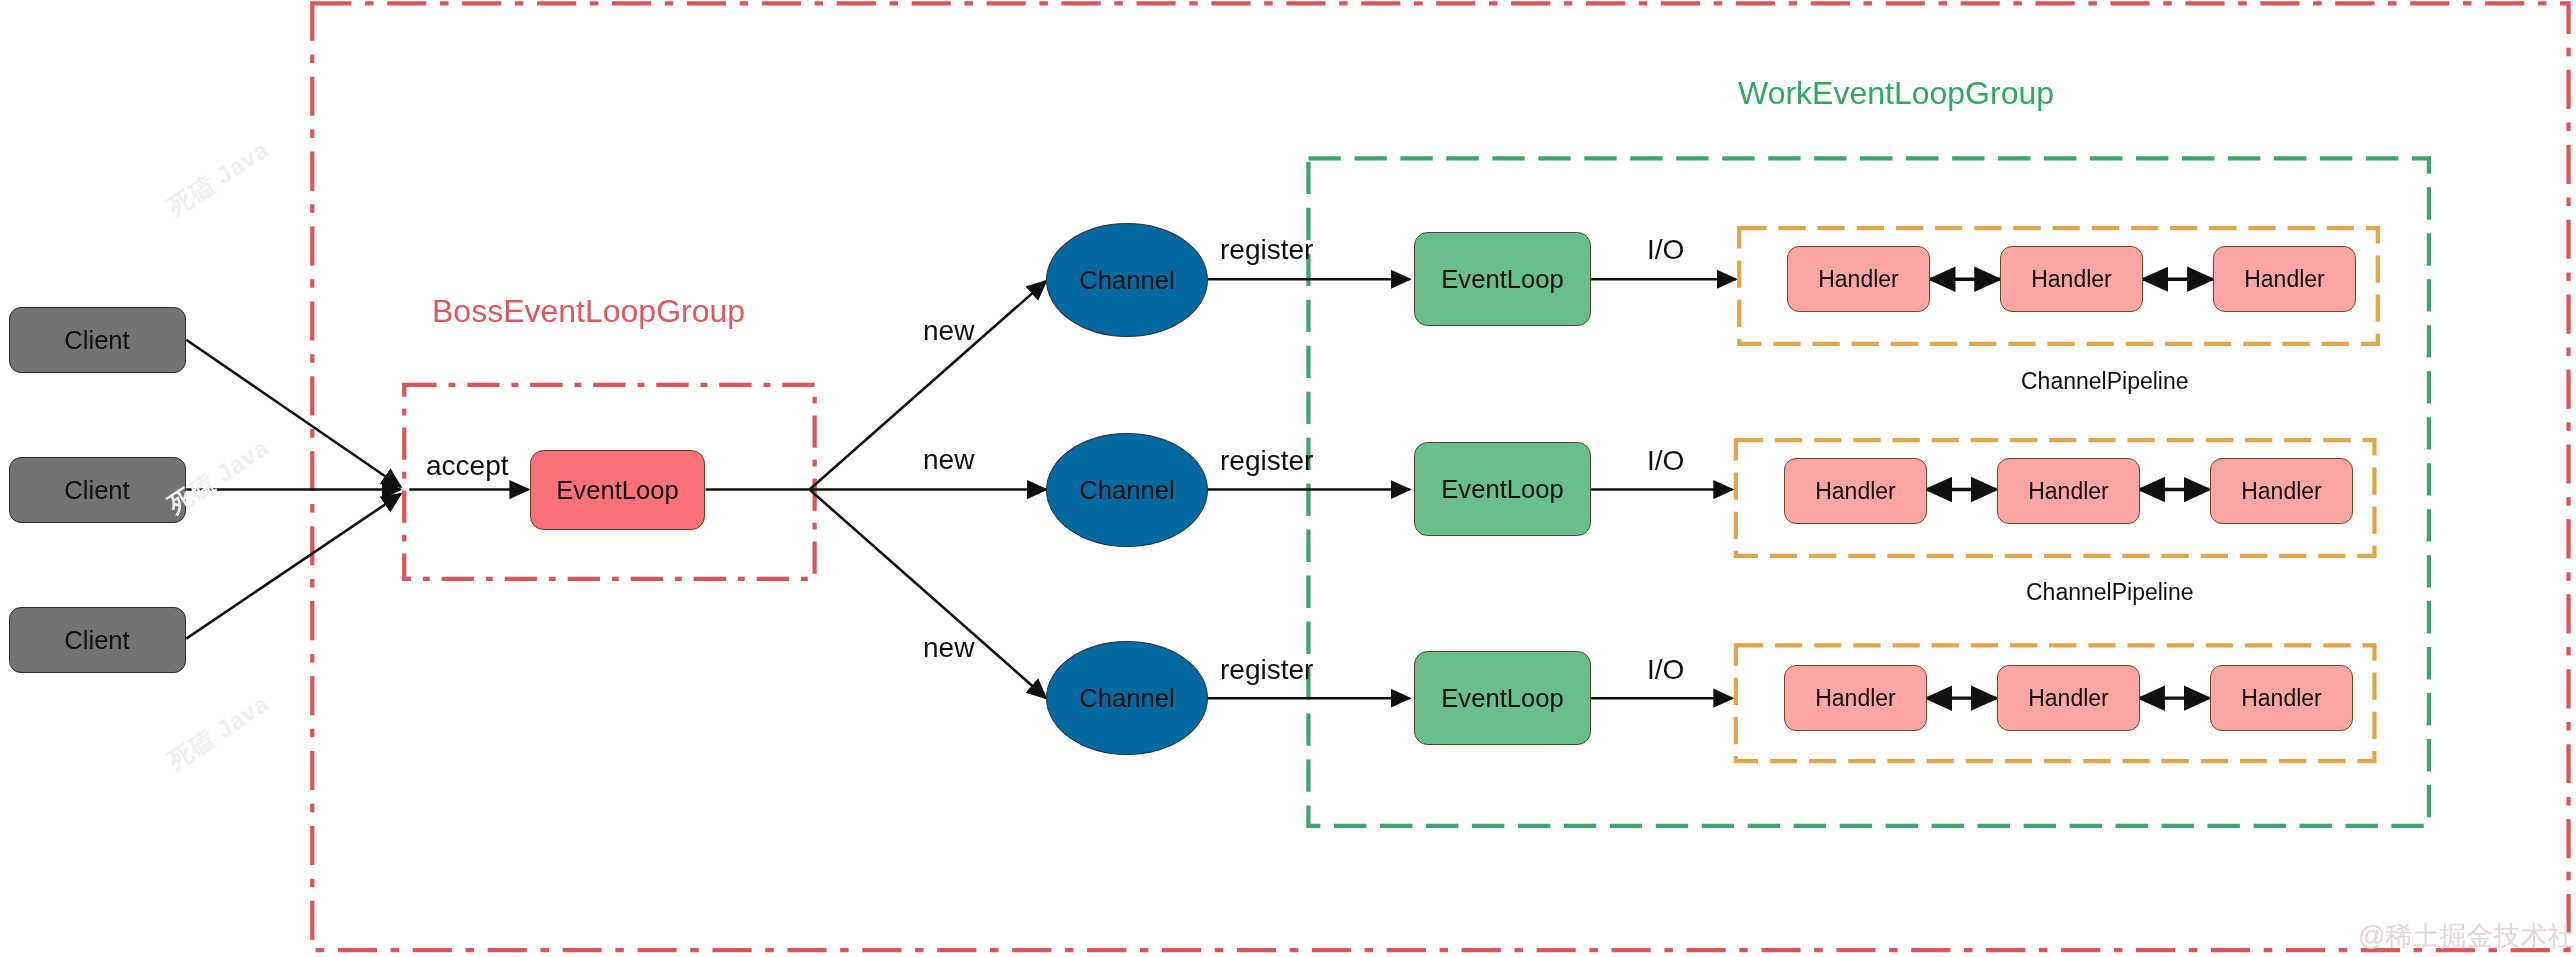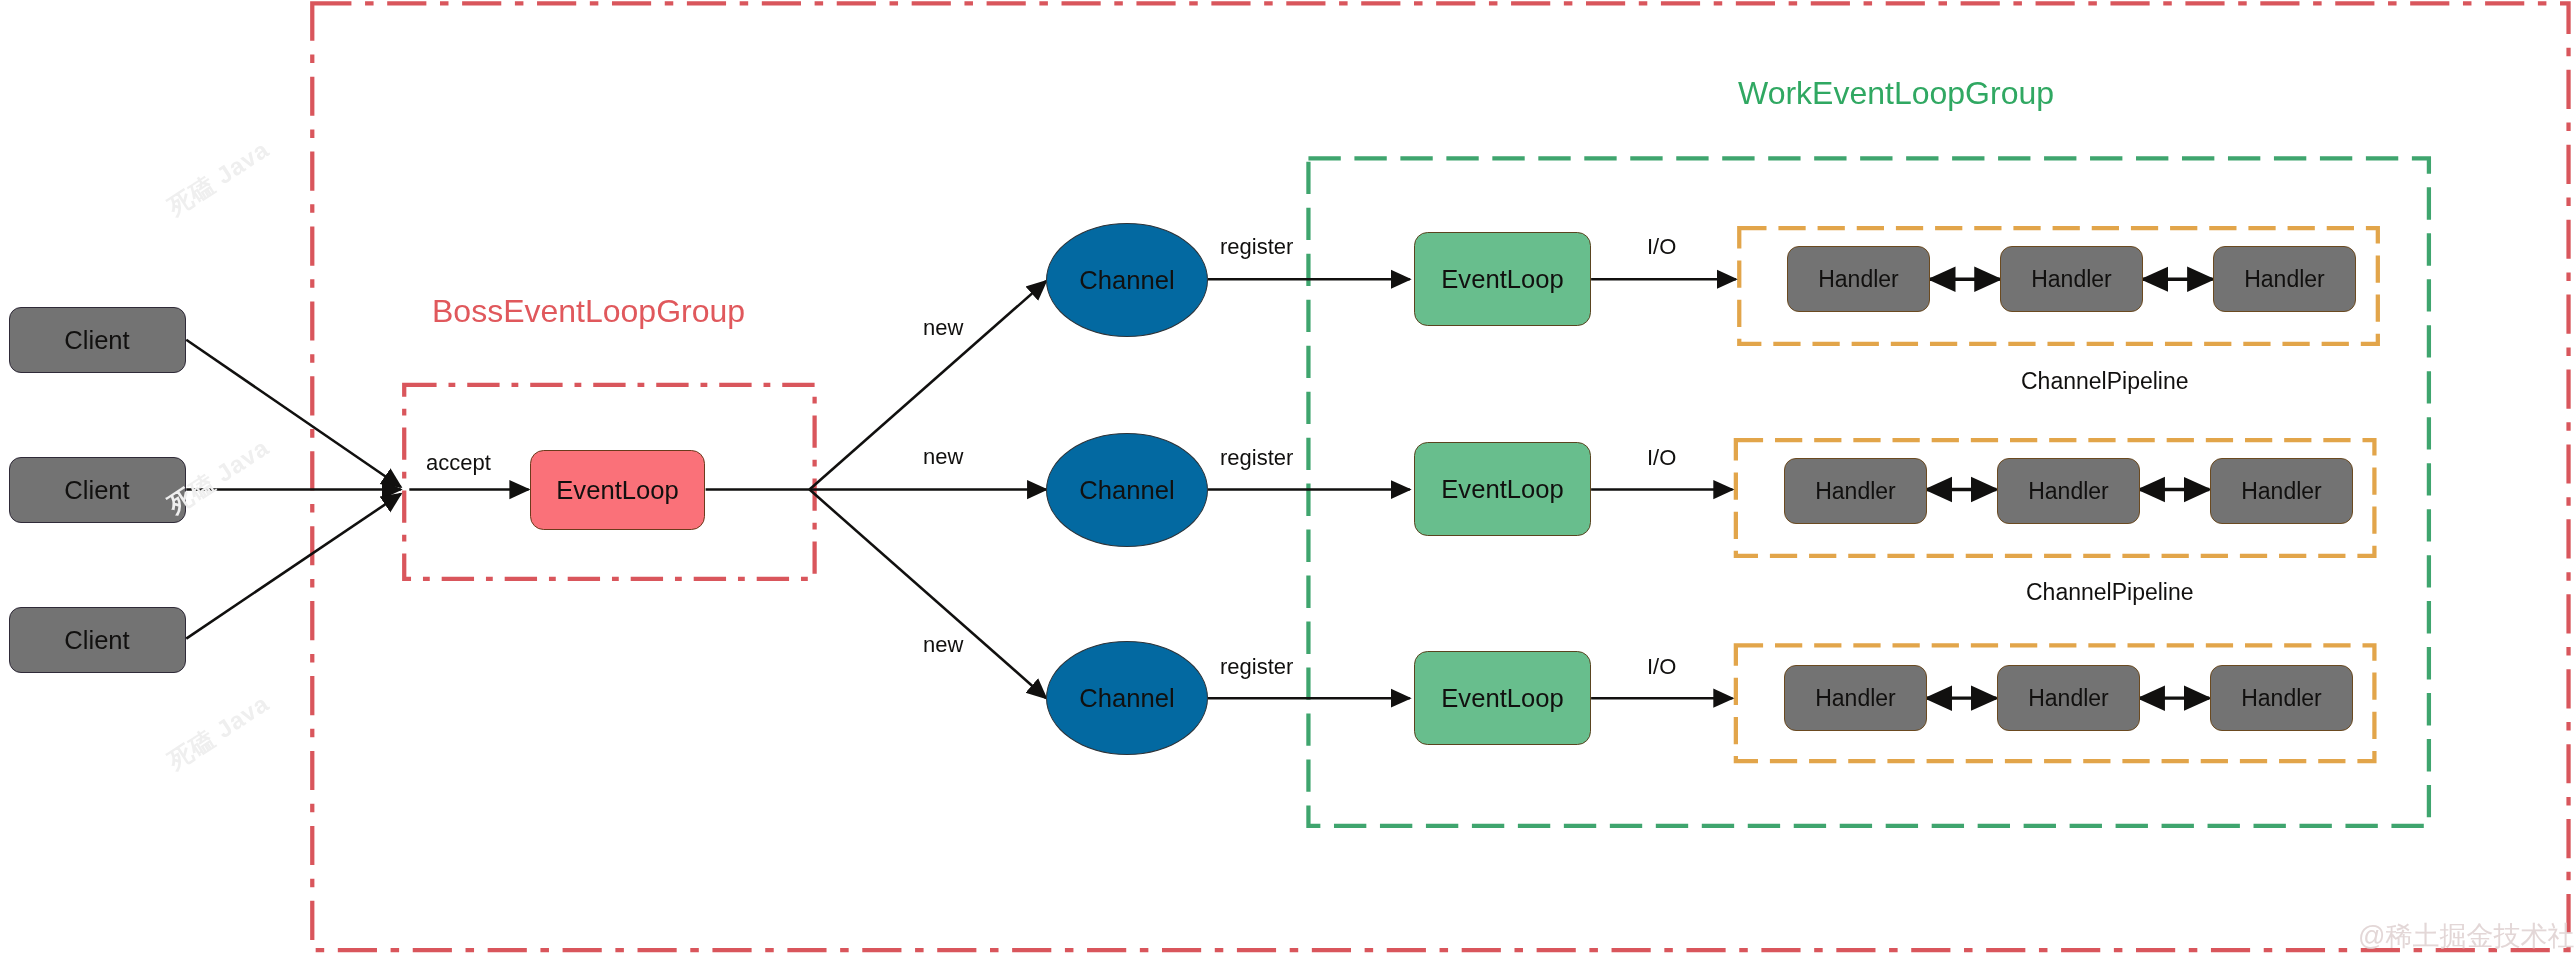--- a/index.html
+++ b/index.html
@@ -64,35 +64,35 @@
     height: 94px;
     border-radius: 13.6px;
     background: #68be8d;
     border: 1.7px solid #5a4420;
     font-size: 25.6px;
   }
   .handler-box {
     width: 143px;
     height: 66px;
     border-radius: 12px;
-    background: #737373;
+    background: #fca5a5;
     border: 1.7px solid #6b4a20;
     font-size: 23px;
     align-items: center;
   }
   .group-title {
     position: absolute;
     font-size: 32px;
     white-space: nowrap;
   }
   .title-boss { color: #e0585c; }
   .title-work { color: #30a862; }
   .edge-label {
     position: absolute;
-    font-size: 22px;
+    font-size: 28px;
     color: #11100f;
     white-space: nowrap;
   }
   .pipeline-label {
     position: absolute;
     font-size: 23px;
     color: #11100f;
     white-space: nowrap;
     margin-left: 36px;
   }

